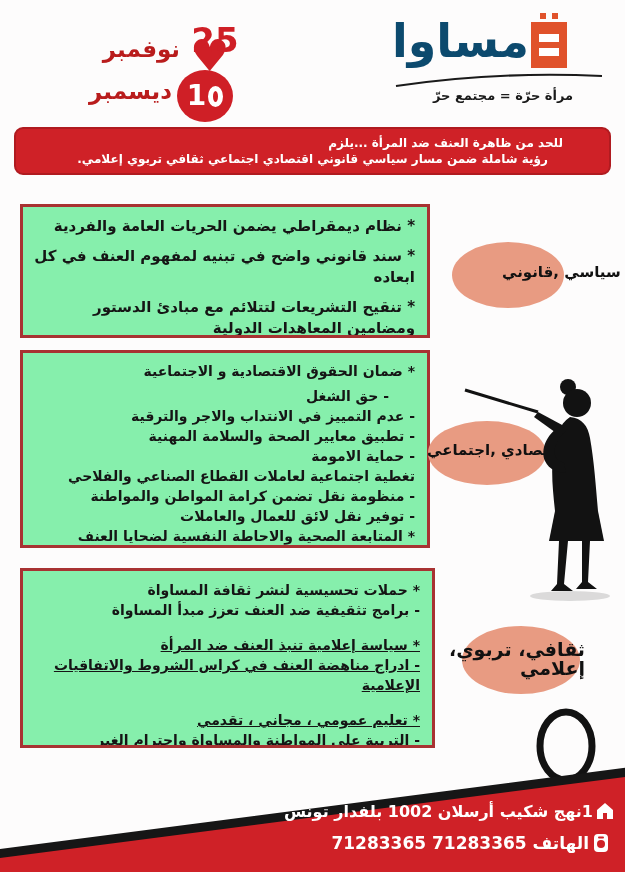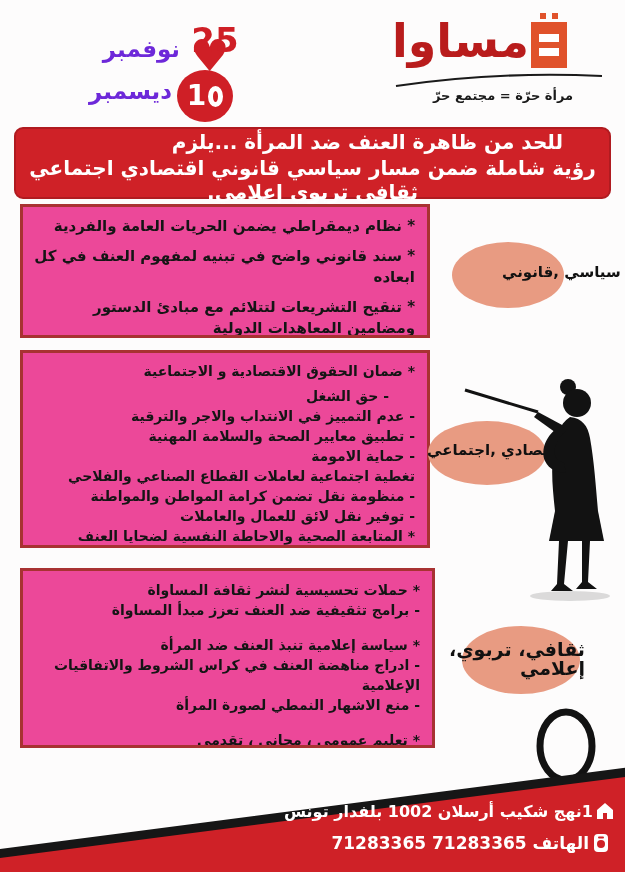--- a/index.html
+++ b/index.html
@@ -2,57 +2,57 @@
 <html lang="ar"><head>
 <meta charset="utf-8">
 <style>
   html,body{margin:0;padding:0;background:#e9e7e6;}
   *{box-sizing:border-box;}
   .page{
     position:relative;width:625px;height:872px;background:#fdfcfc;
     font-family:"DejaVu Sans",sans-serif;overflow:hidden;margin:0 auto;
   }
   
-  .date-word{position:absolute;color:#6d28d9;font-weight:bold;font-size:23px;text-align:right;direction:rtl;}
+  .date-word{position:absolute;color:#b91c1c;font-weight:bold;font-size:23px;text-align:right;direction:rtl;}
   .nov{left:62px;top:36px;width:118px;}
   .dec{left:50px;top:78px;width:122px;}
   .badge25{position:absolute;left:183px;top:22px;width:64px;height:56px;}
   .badge25 .heart{position:absolute;left:7px;top:12px;font-size:44px;line-height:44px;color:#cf1f26;}
   .badge25 .num{position:absolute;left:0;top:-2px;width:100%;text-align:center;color:#cf1f26;font-weight:bold;font-size:34px;}
   .badge10{position:absolute;left:177px;top:70px;width:56px;height:52px;background:#cf1f26;border-radius:50%;
     display:flex;align-items:center;justify-content:center;}
   .badge10 .one{color:#fff;font-weight:bold;font-size:28px;line-height:1;}
   .badge10 .ring{display:inline-block;width:15px;height:21px;border:5px solid #fff;border-radius:50%;margin-left:2px;}
   
   .logo{position:absolute;left:392px;top:18px;width:222px;}
   .logo-row{display:flex;flex-direction:row-reverse;align-items:flex-start;justify-content:flex-start;direction:rtl;}
-  .wordmark{font-size:46px;font-weight:bold;color:#b91c1c;line-height:1.0;letter-spacing:-1px;}
+  .wordmark{font-size:46px;font-weight:bold;color:#0c4a6e;line-height:1.0;letter-spacing:-1px;}
   .eq-square{position:relative;width:36px;height:46px;background:#e0522b;margin-left:2px;margin-top:4px;
     display:flex;flex-direction:column;align-items:center;justify-content:center;gap:6px;}
   .eq-square .bar{width:20px;height:8px;background:#fff;}
   .eq-square .dot{position:absolute;top:-9px;width:6px;height:6px;background:#e0522b;}
   .eq-square .d1{left:9px;} .eq-square .d2{left:21px;}
   .swoosh{display:block;margin-top:2px;}
   .tagline{font-size:13px;font-weight:bold;color:#1a1a1a;text-align:center;direction:rtl;margin-top:0px;}
   
-  .banner{position:absolute;left:14px;top:127px;width:597px;height:72px;background:#cf2127;border:2px solid #b01b20;
-    border-radius:9px;color:#fff;font-weight:bold;font-size:20px;direction:rtl;padding-top:1px;}
+  .banner{position:absolute;left:14px;top:127px;width:597px;height:48px;background:#cf2127;border:2px solid #b01b20;
+    border-radius:9px;color:#fff;font-weight:bold;font-size:12px;direction:rtl;padding-top:7px;}
   .banner .l1{text-align:right;padding-right:46px;}
   .banner .l2{text-align:center;padding:2px 8px 0 8px;}
   
-  .box{position:absolute;background:#ec4899;border:3px solid #a83232;direction:rtl;color:#151515;font-weight:bold;overflow:hidden;}
+  .box{position:absolute;background:#86efac;border:3px solid #a83232;direction:rtl;color:#151515;font-weight:bold;overflow:hidden;}
   .box1{left:20px;top:204px;width:410px;height:134px;font-size:15px;padding:9px 12px 4px 8px;}
   .box1 .item{margin-bottom:9px;line-height:1.4;}
   .box2{left:20px;top:350px;width:410px;height:198px;font-size:14px;padding:8px 12px 4px 8px;}
   .box2 .item{line-height:20px;}
   .box2 .item:first-child{margin-bottom:5px;}
   .box2 .indent{padding-right:26px;}
   .box3{left:20px;top:568px;width:415px;height:180px;font-size:14px;padding:9px 12px 4px 8px;}
   .box3 .item{line-height:20px;}
-  .box3 .grp{margin-top:15px;}
+  .box3 .grp{margin-top:15px;text-decoration:underline;}
   
   .bubble{position:absolute;background:#e89b82;border-radius:50%;}
   .e1{left:452px;top:242px;width:112px;height:66px;}
   .e2{left:428px;top:421px;width:118px;height:64px;}
   .e3{left:462px;top:626px;width:118px;height:68px;}
   .bubble-label{position:absolute;color:#111;font-weight:bold;direction:rtl;white-space:nowrap;}
   .bl1{left:502px;top:263px;font-size:15px;}
   .bl2{left:427px;top:441px;font-size:15px;}
   .bl3{left:489px;top:640px;font-size:19px;text-align:right;width:96px;line-height:19px;}
   
@@ -138,24 +138,24 @@
   </svg>
 
   <div class="box box3">
     <div>
       <div class="item">* حملات تحسيسية لنشر ثقافة المساواة</div>
       <div class="item">- برامج تثقيفية ضد العنف تعزز مبدأ المساواة</div>
     </div>
     <div class="grp">
       <div class="item">* سياسة إعلامية تنبذ العنف ضد المرأة</div>
       <div class="item">- ادراج مناهضة العنف في كراس الشروط والاتفاقيات الإعلامية</div>
-      <div class="item">- منع الاشهار النمطي لصورة المرأة</div>
     </div>
     <div class="grp">
       <div class="item">* تعليم عمومي ، مجاني ، تقدمي</div>
+      <div class="item">- التربية على المواطنة والمساواة واحترام الغير</div>
       <div class="item">- مكافحة التسرب المدرسي</div>
     </div>
   </div>
   <div class="bubble e3"></div>
   <div class="bubble-label bl3">
     <div>ثقافي، تربوي،</div>
     <div>إعلامي</div>
   </div>
 
   <svg class="ornament" width="82" height="108" viewBox="0 0 82 108">

